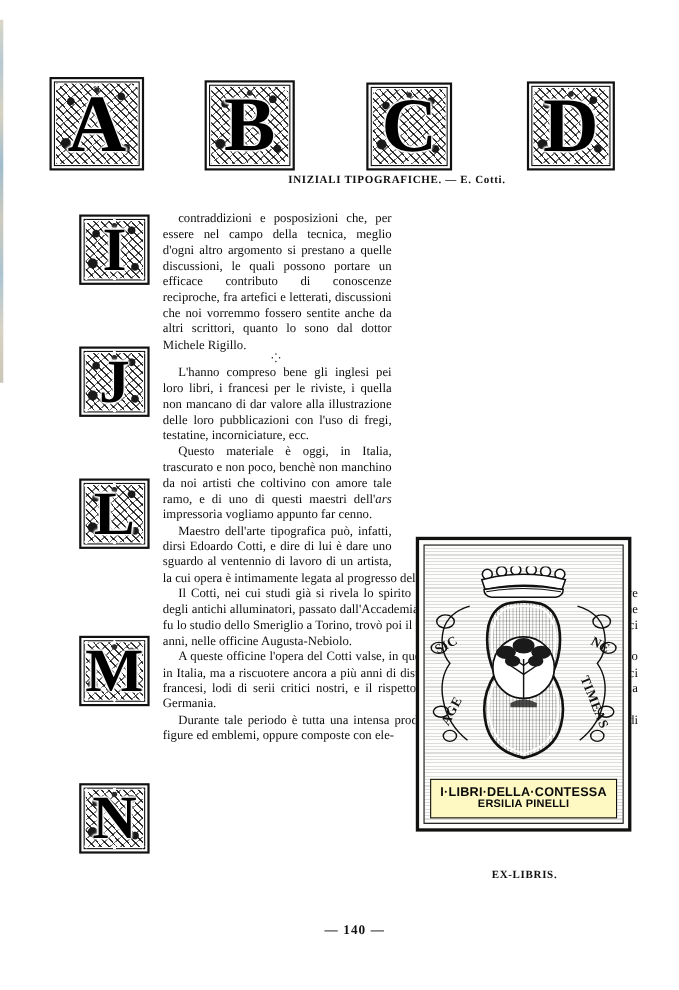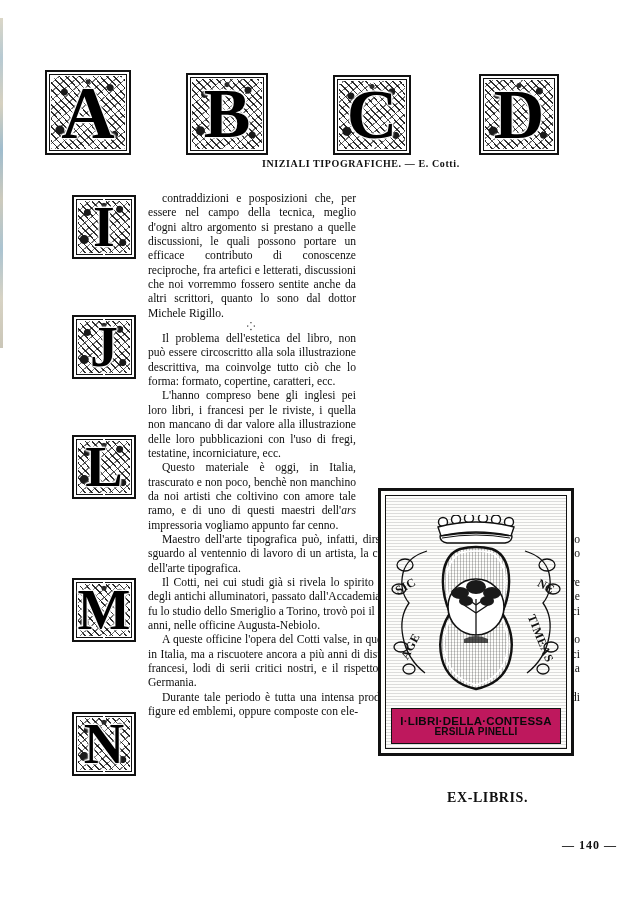--- a/index.html
+++ b/index.html
@@ -172,42 +172,42 @@
     color: #111;
     letter-spacing: .5px;
   }
   .ex-plate-label {
     position: absolute;
     left: 10px;
     right: 10px;
     bottom: 9px;
     height: 34px;
     border: 1.5px solid #111;
-    background: #be185d;
+    background: #fef9c3;
     display: flex;
     flex-direction: column;
     align-items: center;
     justify-content: center;
     line-height: 1.05;
   }
   .ex-plate-label span {
     font-family: "Liberation Sans", sans-serif;
     font-weight: 700;
     color: #0a0a0a;
     letter-spacing: .2px;
   }
   .ex-line1 { font-size: 11.5px; }
   .ex-line2 { font-size: 10px; letter-spacing: 1px; }
 
   .page-number {
     position: absolute;
     left: 0;
     right: 0;
     top: 838px;
-    text-align: right;
+    text-align: center;
     font-family: "Liberation Serif", serif;
     font-weight: 700;
     font-size: 12px;
     color: #111;
     letter-spacing: 1px;
     padding-left: 28px;
   }
 </style>
 </head>
 <body>
@@ -282,21 +282,20 @@
   </div>
 
   <div class="body-text">
 
     <div class="float-figure"></div>
 
     <p>contraddizioni e posposizioni che, per essere nel campo della tecnica, meglio d'ogni altro argomento si prestano a quelle discussioni, le quali possono portare un efficace contributo di conoscenze reciproche, fra artefici e letterati, discussioni che noi vorremmo fossero sentite anche da altri scrittori, quanto lo sono dal dottor Michele Rigillo.</p>
 
     <p class="dots noindent">⁘</p>
 
-    <p>Il problema dell'estetica del libro, non può essere circoscritto alla sola illustrazione descrittiva, ma coinvolge tutto ciò che lo forma: formato, copertine, caratteri, ecc.</p>
     <p>L'hanno compreso bene gli inglesi pei loro libri, i francesi per le riviste, i quella non mancano di dar valore alla illustrazione delle loro pubblicazioni con l'uso di fregi, testatine, incorniciature, ecc.</p>
 
     <p><span>Questo materiale è oggi, in Italia, trascurato e non poco, benchè non manchino da noi artisti che coltivino con amore tale ramo, e di uno di questi maestri dell'</span><em>ars</em><span> impressoria vogliamo appunto far cenno.</span></p>
 
     <p>Maestro dell'arte tipografica può, infatti, dirsi Edoardo Cotti, e dire di lui è dare uno sguardo al ventennio di lavoro di un artista, la cui opera è intimamente legata al progresso dell'arte tipografica.</p>
     <p>Il Cotti, nei cui studi già si rivela lo spirito del decoratore e l'amore alle gentili opere degli antichi alluminatori, passato dall'Accademia Albertina a quella fucina di decoratori che fu lo studio dello Smeriglio a Torino, trovò poi il proprio campo di attività, per circa quindici anni, nelle officine Augusta-Nebiolo.</p>
     <p>A queste officine l'opera del Cotti valse, in quel tempo, non solo la conquista del primato in Italia, ma a riscuotere ancora a più anni di distanza, lusinghieri giudizi di provetti tecnici francesi, lodi di serii critici nostri, e il rispetto nella stessa culla dell'arte tipografica: la Germania.</p>
     <p>Durante tale periodo è tutta una intensa produzione di testate, fregi, iniziali, adorne di figure ed emblemi, oppure composte con ele-</p>
   </div>
 
@@ -368,17 +367,17 @@
         <ellipse cx="24" cy="126" rx="6" ry="5"></ellipse>
       </g>
     </svg>
 
     <div class="ex-plate-label">
       <span class="ex-line1">I·LIBRI·DELLA·CONTESSA</span>
       <span class="ex-line2">ERSILIA PINELLI</span>
     </div>
   </div>
 
-  <div class="caption" style="left:447px; top:790px; font-size:14px;">EX-LIBRIS.</div>
+  <div class="caption" style="left:447px; top:790px; font-size:10px;">EX-LIBRIS.</div>
 
   <div class="page-number">— 140 —</div>
 
 </div>
 
 </body></html>

